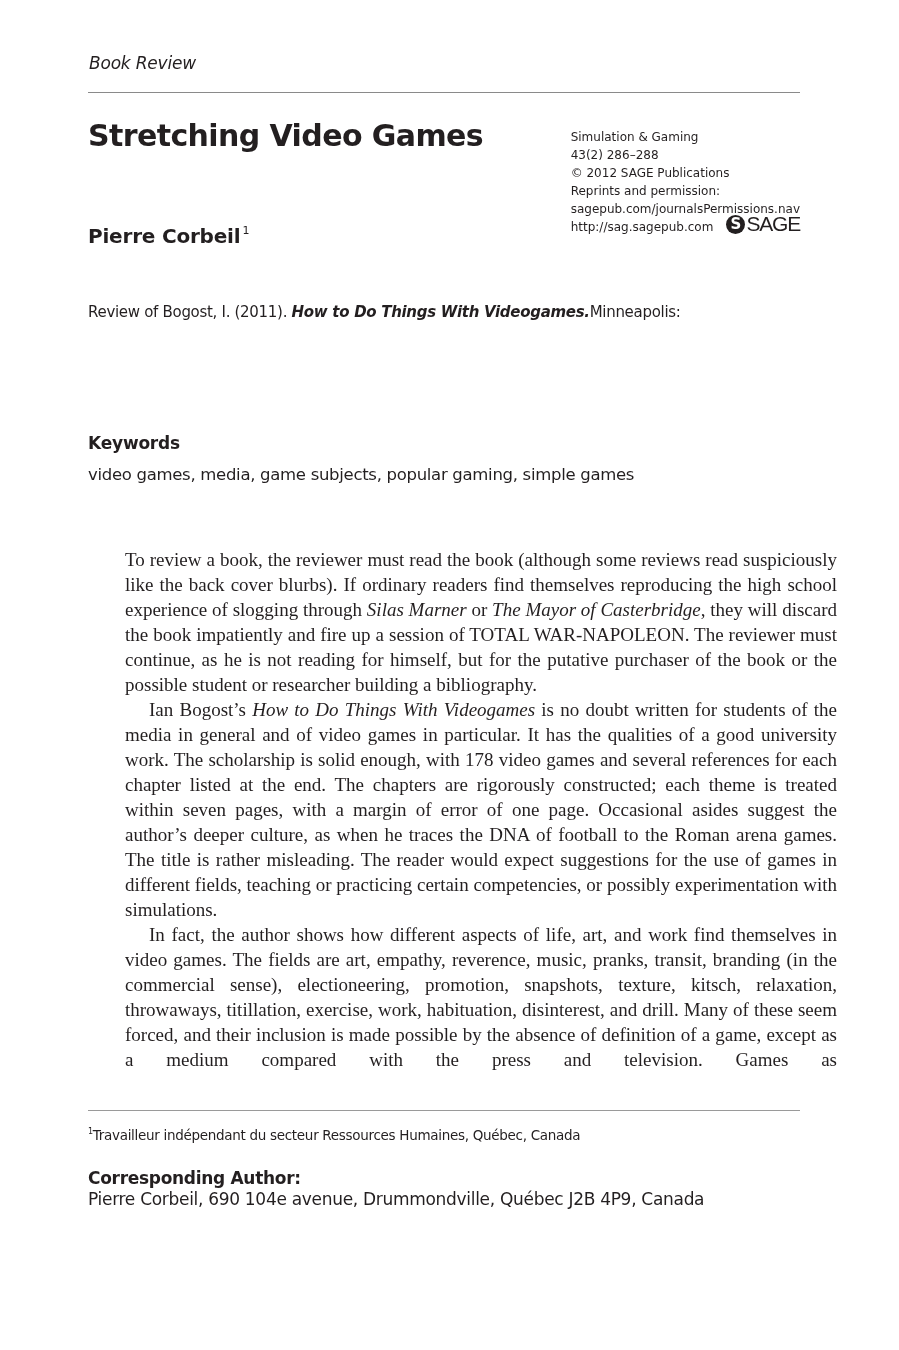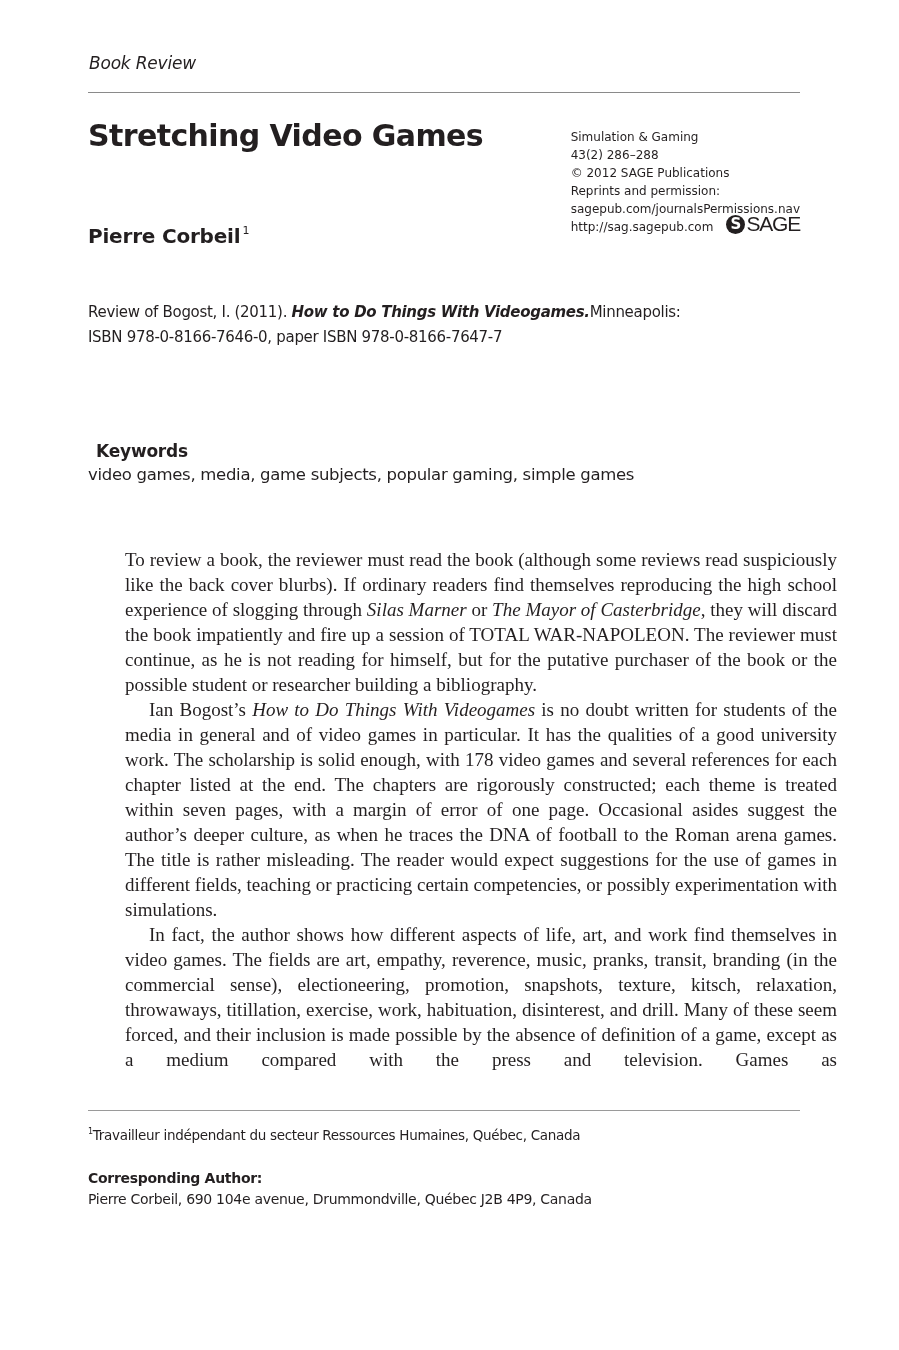--- a/index.html
+++ b/index.html
@@ -18,33 +18,33 @@
   #sage-logo { position: absolute; right: 99px; top: 213px; display: flex; align-items: center; gap: 1px; }
   #sage-logo .s-circle { width: 19px; height: 19px; border-radius: 50%; background: #231f20; color: #fff; font-family: "DejaVu Sans", sans-serif; font-weight: bold; font-size: 15px; line-height: 19px; text-align: center; }
   #sage-logo .s-word { font-family: "Liberation Sans", sans-serif; font-size: 21px; letter-spacing: -1.2px; line-height: 22px; }
 
   #author-name { position: absolute; left: 88px; top: 224px; font-size: 20px; font-weight: bold; letter-spacing: -0.2px; }
   #author-name sup { font-size: 11px; font-weight: normal; vertical-align: 9px; margin-left: 2px; }
 
   #citation { position: absolute; left: 88px; top: 300px; font-size: 15px; line-height: 24.5px; letter-spacing: -0.3px; }
   #citation .book-title { font-weight: bold; font-style: italic; }
 
-  #keywords-heading { position: absolute; left: 88px; top: 433px; font-size: 17px; font-weight: bold; margin: 8px; letter-spacing: -0.2px; }
+  #keywords-heading { position: absolute; left: 88px; top: 433px; font-size: 17px; font-weight: bold; margin: 0; letter-spacing: -0.2px; }
   #keywords-list { position: absolute; left: 88px; top: 465px; font-size: 16.5px; letter-spacing: -0.3px; }
 
   #body-text { position: absolute; left: 88px; top: 547px; width: 712px; font-size: 19px; line-height: 25px; text-align: justify; hyphens: manual; }
   #body-text p { margin: 0; }
   #body-text p + p { text-indent: 24px; }
   #body-text p.last { text-align-last: justify; }
 
   #footnote-rule { position: absolute; left: 88px; top: 1110px; width: 712px; height: 0; border-top: 1px solid #9a9a9a; }
   #footnote { position: absolute; left: 88px; top: 1127px; font-size: 13.5px; letter-spacing: -0.3px; }
   #footnote sup { font-size: 8px; vertical-align: 6px; }
 
-  #corresponding { position: absolute; left: 88px; top: 1168px; font-size: 14px; line-height: 21px; letter-spacing: -0.3px; }
+  #corresponding { position: absolute; left: 88px; top: 1168px; font-size: 17px; line-height: 21px; letter-spacing: -0.3px; }
   #corresponding .label { font-weight: bold; }
 </style>
 </head>
 <body>
 
 <div id="section-label" class="sans">Book Review</div>
 <div id="top-rule"></div>
 
 <h1 id="article-title" class="sans">Stretching Video Games</h1>
 
@@ -59,21 +59,20 @@
 
 <div id="sage-logo">
   <span class="s-circle">S</span>
   <span class="s-word">SAGE</span>
 </div>
 
 <div id="author-name" class="sans"><span>Pierre Corbeil</span><sup>1</sup></div>
 
 <div id="citation" class="sans">
   <div><span>Review of Bogost, I. (2011). </span><span class="book-title">How to Do Things With Videogames.</span><span>Minneapolis:</span></div>
-  <div>ISBN 978-0-8166-7646-0, paper ISBN 978-0-8166-7647-7</div>
 </div>
 
 <h2 id="keywords-heading" class="sans">Keywords</h2>
 <div id="keywords-list" class="sans">video games, media, game subjects, popular gaming, simple games</div>
 
 <div id="body-text" class="serif">
   <p><span>To review a book, the reviewer must read the book (although some reviews read suspi­ciously like the back cover blurbs). If ordinary readers find themselves reproducing the high school experience of slogging through </span><i>Silas Marner</i><span> or </span><i>The Mayor of Casterbridge</i><span>, they will discard the book impatiently and fire up a session of TOTAL WAR-NAPOLEON. The reviewer must continue, as he is not reading for himself, but for the putative purchaser of the book or the possible student or researcher building a bibliography.</span></p>
   <p><span>Ian Bogost’s </span><i>How to Do Things With Videogames</i><span> is no doubt written for students of the media in general and of video games in particular. It has the qualities of a good university work. The scholarship is solid enough, with 178 video games and several references for each chapter listed at the end. The chapters are rigorously constructed; each theme is treated within seven pages, with a margin of error of one page. Occasional asides suggest the author’s deeper culture, as when he traces the DNA of football to the Roman arena games. The title is rather misleading. The reader would expect sugges­tions for the use of games in different fields, teaching or practicing certain competen­cies, or possibly experimentation with simulations.</span></p>
   <p class="last">In fact, the author shows how different aspects of life, art, and work find themselves in video games. The fields are art, empathy, reverence, music, pranks, transit, branding (in the commercial sense), electioneering, promotion, snapshots, texture, kitsch, relax­ation, throwaways, titillation, exercise, work, habituation, disinterest, and drill. Many of these seem forced, and their inclusion is made possible by the absence of definition of a game, except as a medium compared with the press and television. Games as</p>
 </div>

